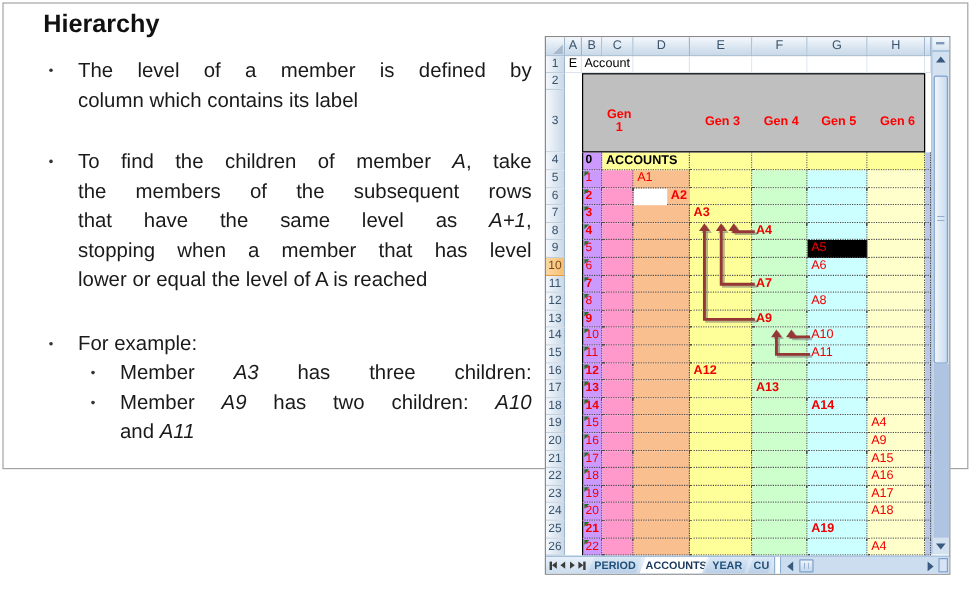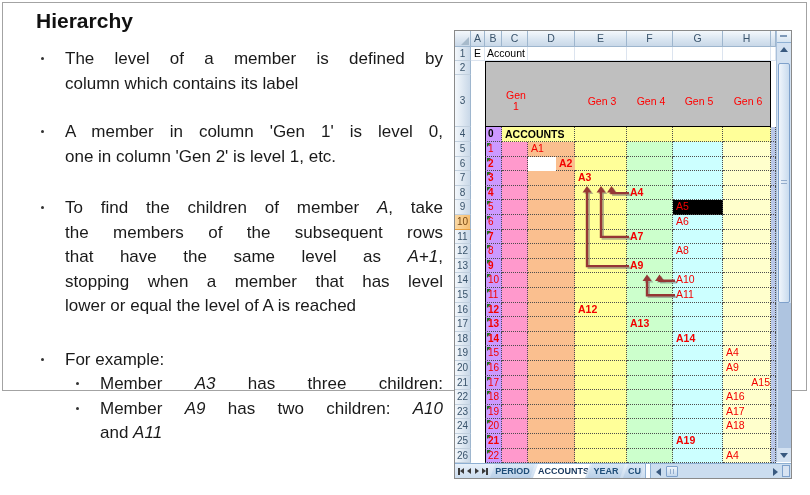--- a/index.html
+++ b/index.html
@@ -27,21 +27,21 @@
   .rhead.hl{background:linear-gradient(90deg,#FBD9A4,#F6BE71);color:#7A4A14;border-bottom:1px solid #E89E3C;}
   .corner{background:linear-gradient(#F4F8FC,#C9D8E8);border-right:1px solid #9EB6CE;border-bottom:1px solid #9EB6CE;}
   .corner:after{content:'';position:absolute;right:1px;bottom:1px;width:0;height:0;border-left:8px solid transparent;border-bottom:8px solid #A7BACB;}
   .wcell{background:#fff;border-right:1px solid #DCE4EF;border-bottom:1px solid #DCE4EF;}
   .dot{border-right:1px dotted #4D4D4D;border-bottom:1px dotted #4D4D4D;}
   .bcol{border-left:1px solid #000;}
   .lbl{font-size:10.5px;padding-left:3px;white-space:nowrap;}
   .numcell{font-size:10px;padding-left:2px;}
   .gt{position:absolute;left:1px;top:1px;width:0;height:0;border-top:4px solid #237023;border-right:4px solid transparent;}
   .band{position:absolute;border:1px solid #000;z-index:1;box-sizing:border-box;}
-  .genlab{position:absolute;font-weight:400;font-size:10.5px;line-height:11px;display:flex;align-items:center;justify-content:center;text-align:center;}
+  .genlab{position:absolute;font-weight:700;font-size:10.5px;line-height:11px;display:flex;align-items:center;justify-content:center;text-align:center;}
   #arrows{position:absolute;left:0;top:0;z-index:5;pointer-events:none;}
 
   
   .vscroll{position:absolute;left:321px;top:0;width:15px;height:431px;background:#D3E1F1;border-left:1px solid #A9C0DA;box-sizing:border-box;}
   .vsplit{position:absolute;left:0;top:0;width:14px;height:11px;background:linear-gradient(#F6FAFD,#D6E4F1);border-bottom:1px solid #8EB0D3;}
   .vsplit:after{content:'';position:absolute;left:3px;top:4px;width:7px;height:2px;background:#7E99B8;}
   .vbtn{position:absolute;left:0;width:14px;display:flex;align-items:center;justify-content:center;}
   .tri-up{width:0;height:0;border-left:4px solid transparent;border-right:4px solid transparent;border-bottom:5px solid #39597F;}
   .tri-down{width:0;height:0;border-left:4px solid transparent;border-right:4px solid transparent;border-top:5px solid #39597F;}
   .tri-left{width:0;height:0;border-top:4px solid transparent;border-bottom:4px solid transparent;border-right:5px solid #39597F;}
@@ -69,25 +69,20 @@
 <body>
 
 <div class="slide">
 
   <div class="title">Hierarchy</div>
   <div class="bullets" id="bullets">
       <div class="bullet" style="margin-top: 0px;">
         <span class="marker"></span>
         <div class="ln j"><span>The level of a member is defined by</span></div>
         <div class="ln"><span>column which contains its label</span></div>
-      </div>
-      <div class="bullet" style="margin-top: 24px;">
-        <span class="marker"></span>
-        <div class="ln j"><span>A member in column 'Gen 1' is level 0,</span></div>
-        <div class="ln"><span>one in column 'Gen 2' is level 1, etc.</span></div>
       </div>
       <div class="bullet" style="margin-top: 27px;">
         <span class="marker"></span>
         <div class="ln j"><span>To find the children of member </span><i>A</i><span>, take</span></div>
         <div class="ln j"><span>the members of the subsequent rows</span></div>
         <div class="ln j"><span>that have the same level as </span><i>A+1</i><span>,</span></div>
         <div class="ln j"><span>stopping when a member that has level</span></div>
         <div class="ln"><span>lower or equal the level of A is reached</span></div>
       </div>
       <div class="bullet" style="margin-top: 29px;">
@@ -304,21 +299,21 @@
         <div class="c dot lbl" style="left: 268px; top: 330px; width: 48px; height: 14.6px; background: rgb(255, 255, 204); line-height: 13.6px; color: rgb(242, 0, 0);">A9</div>
         <div class="c dot" style="left: 316px; top: 330px; width: 5px; height: 14.6px; background: rgb(185, 199, 232);"></div>
         <div class="c rhead" style="left: 0px; top: 344.6px; width: 16px; height: 14.6px; line-height: 13.6px;">21</div>
         <div class="c " style="left: 16px; top: 344.6px; width: 14px; height: 14.6px; background: rgb(255, 255, 255);"></div>
         <div class="c dot bcol numcell" style="left: 30px; top: 344.6px; width: 17px; height: 14.6px; background: rgb(204, 153, 255); line-height: 13.6px; color: rgb(242, 0, 0);">17<span class="gt"></span></div>
         <div class="c dot" style="left: 47px; top: 344.6px; width: 26px; height: 14.6px; background: rgb(255, 153, 204);"></div>
         <div class="c dot" style="left: 73px; top: 344.6px; width: 47px; height: 14.6px; background: rgb(250, 191, 143);"></div>
         <div class="c dot" style="left: 120px; top: 344.6px; width: 52px; height: 14.6px; background: rgb(255, 255, 153);"></div>
         <div class="c dot" style="left: 172px; top: 344.6px; width: 46px; height: 14.6px; background: rgb(204, 255, 204);"></div>
         <div class="c dot" style="left: 218px; top: 344.6px; width: 50px; height: 14.6px; background: rgb(204, 255, 255);"></div>
-        <div class="c dot lbl" style="left: 268px; top: 344.6px; width: 48px; height: 14.6px; background: rgb(255, 255, 204); line-height: 13.6px; color: rgb(242, 0, 0); text-align: right;">A15</div>
+        <div class="c dot lbl" style="left: 268px; top: 344.6px; width: 48px; height: 14.6px; background: rgb(255, 255, 204); line-height: 13.6px; color: rgb(242, 0, 0);">A15</div>
         <div class="c dot" style="left: 316px; top: 344.6px; width: 5px; height: 14.6px; background: rgb(185, 199, 232);"></div>
         <div class="c rhead" style="left: 0px; top: 359.2px; width: 16px; height: 14.6px; line-height: 13.6px;">22</div>
         <div class="c " style="left: 16px; top: 359.2px; width: 14px; height: 14.6px; background: rgb(255, 255, 255);"></div>
         <div class="c dot bcol numcell" style="left: 30px; top: 359.2px; width: 17px; height: 14.6px; background: rgb(204, 153, 255); line-height: 13.6px; color: rgb(242, 0, 0);">18<span class="gt"></span></div>
         <div class="c dot" style="left: 47px; top: 359.2px; width: 26px; height: 14.6px; background: rgb(255, 153, 204);"></div>
         <div class="c dot" style="left: 73px; top: 359.2px; width: 47px; height: 14.6px; background: rgb(250, 191, 143);"></div>
         <div class="c dot" style="left: 120px; top: 359.2px; width: 52px; height: 14.6px; background: rgb(255, 255, 153);"></div>
         <div class="c dot" style="left: 172px; top: 359.2px; width: 46px; height: 14.6px; background: rgb(204, 255, 204);"></div>
         <div class="c dot" style="left: 218px; top: 359.2px; width: 50px; height: 14.6px; background: rgb(204, 255, 255);"></div>
         <div class="c dot lbl" style="left: 268px; top: 359.2px; width: 48px; height: 14.6px; background: rgb(255, 255, 204); line-height: 13.6px; color: rgb(242, 0, 0);">A16</div>

